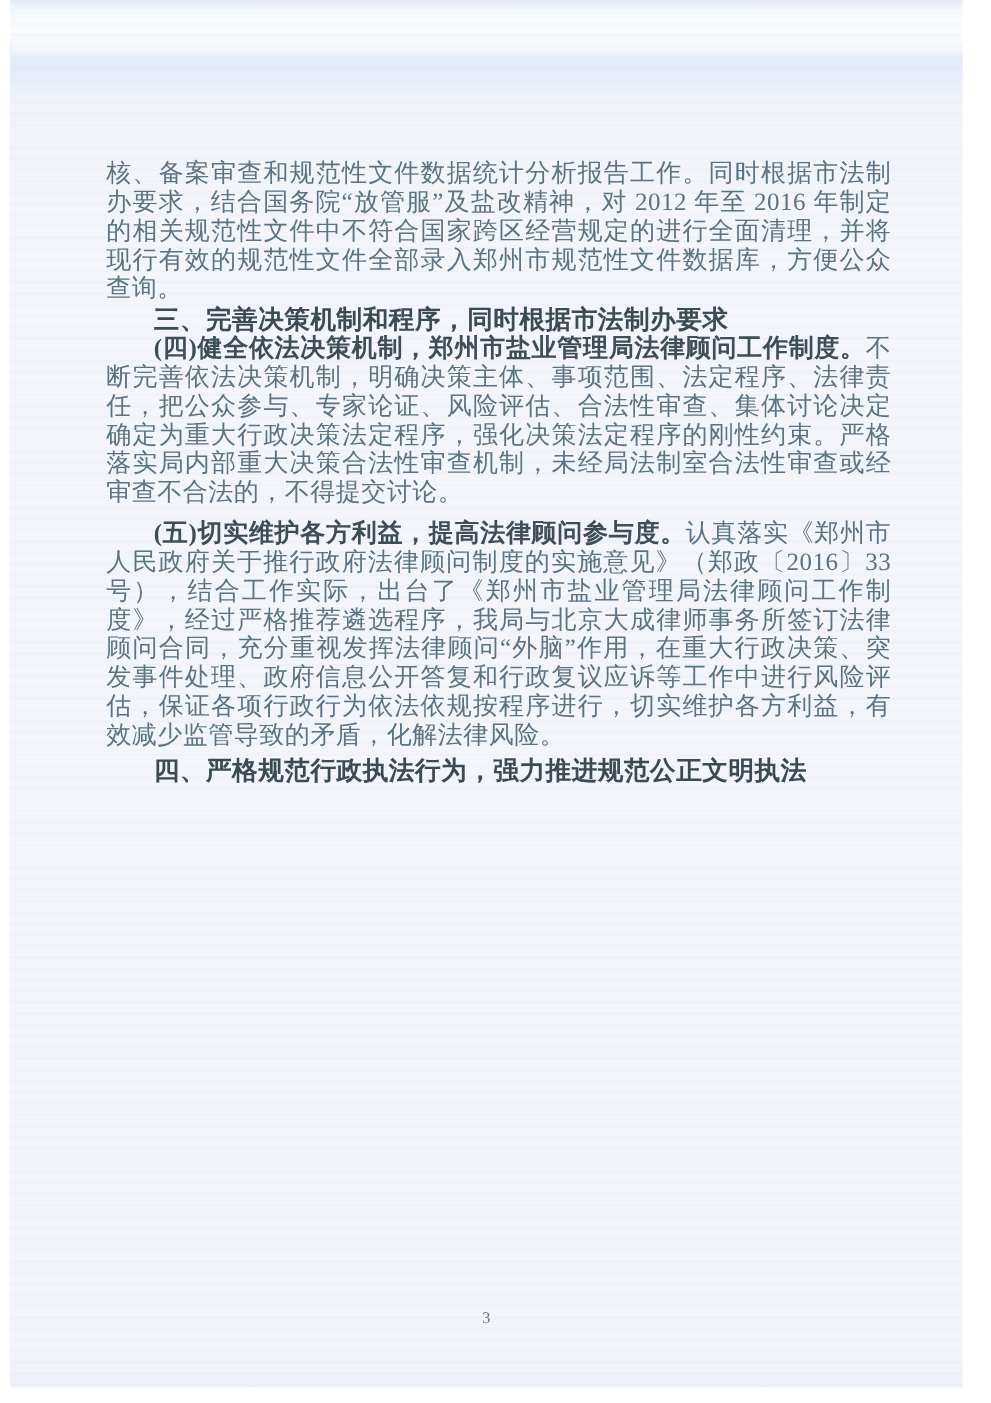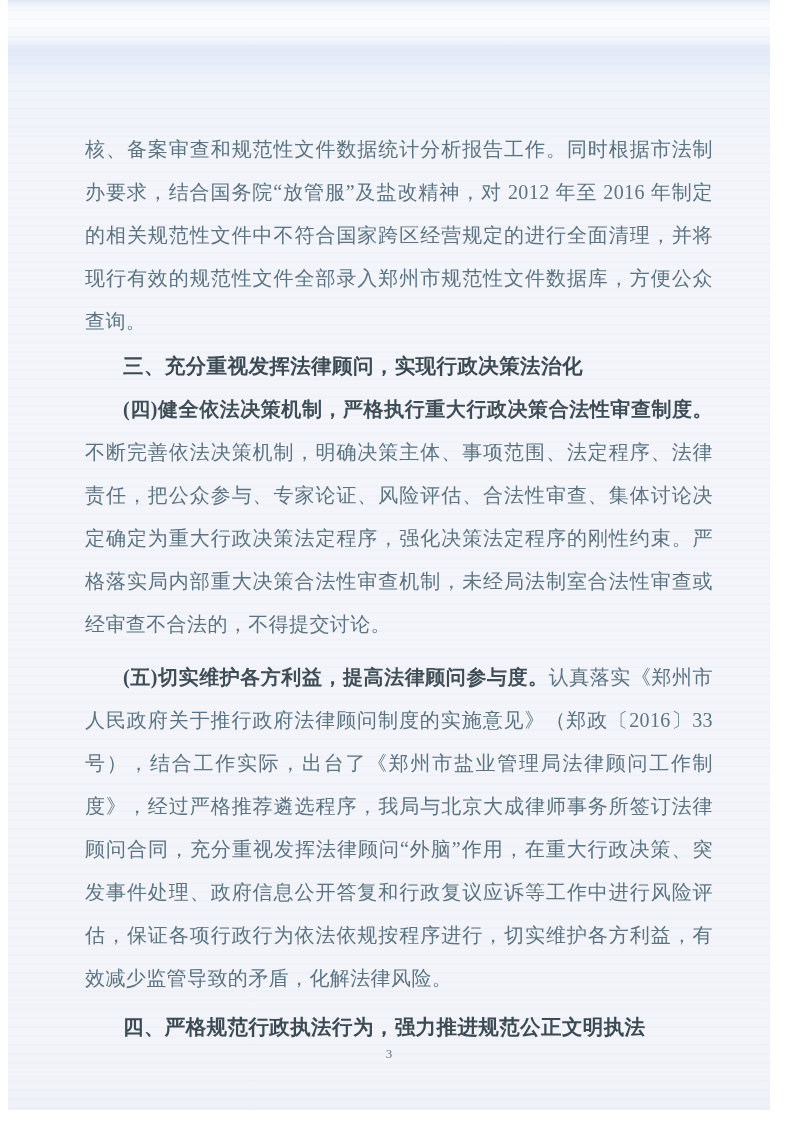--- a/index.html
+++ b/index.html
@@ -41,21 +41,21 @@
         #f2f4f9 97%,
         #eef1f8 100%);
   }
   .content{
     position:absolute;
     left:77px;
     top:128px;
     width:628px;
     color:var(--body-text);
     font-size:20px;
-    line-height:43px;
+    line-height:23px;
     letter-spacing:0.4px;
     text-align:justify;
     text-justify:inter-ideograph;
   }
   .content p{
     margin:0;
   }
   .para-indent{
     text-indent:38px;
   }
@@ -84,23 +84,23 @@
   }
 </style>
 </head>
 <body>
 
 <div class="scan-page">
   <div class="content">
 
     <p>核、备案审查和规范性文件数据统计分析报告工作。同时根据市法制办要求，结合国务院“放管服”及盐改精神，对 2012 年至 2016 年制定的相关规范性文件中不符合国家跨区经营规定的进行全面清理，并将现行有效的规范性文件全部录入郑州市规范性文件数据库，方便公众查询。</p>
 
-    <p class="sec-heading h3">三、充分重视发挥法律顾问，实现行政决策法治化</p>
+    <p class="sec-heading h3">三、完善决策机制和程序，同时根据市法制办要求</p>
 
-    <p class="para-indent"><span class="lead">(四)健全依法决策机制，严格执行重大行政决策合法性审查制度。</span><span>不断完善依法决策机制，明确决策主体、事项范围、法定程序、法律责任，把公众参与、专家论证、风险评估、合法性审查、集体讨论决定确定为重大行政决策法定程序，强化决策法定程序的刚性约束。严格落实局内部重大决策合法性审查机制，未经局法制室合法性审查或经审查不合法的，不得提交讨论。</span></p>
+    <p class="para-indent"><span class="lead">(四)健全依法决策机制，郑州市盐业管理局法律顾问工作制度。</span><span>不断完善依法决策机制，明确决策主体、事项范围、法定程序、法律责任，把公众参与、专家论证、风险评估、合法性审查、集体讨论决定确定为重大行政决策法定程序，强化决策法定程序的刚性约束。严格落实局内部重大决策合法性审查机制，未经局法制室合法性审查或经审查不合法的，不得提交讨论。</span></p>
 
     <p class="para-indent para-item5"><span class="lead">(五)切实维护各方利益，提高法律顾问参与度。</span><span>认真落实《郑州市人民政府关于推行政府法律顾问制度的实施意见》（郑政〔2016〕33 号），结合工作实际，出台了《郑州市盐业管理局法律顾问工作制度》，经过严格推荐遴选程序，我局与北京大成律师事务所签订法律顾问合同，充分重视发挥法律顾问“外脑”作用，在重大行政决策、突发事件处理、政府信息公开答复和行政复议应诉等工作中进行风险评估，保证各项行政行为依法依规按程序进行，切实维护各方利益，有效减少监管导致的矛盾，化解法律风险。</span></p>
 
     <p class="sec-heading h4">四、严格规范行政执法行为，强力推进规范公正文明执法</p>
 
   </div>
 
   <div class="page-number">3</div>
 </div>
 

